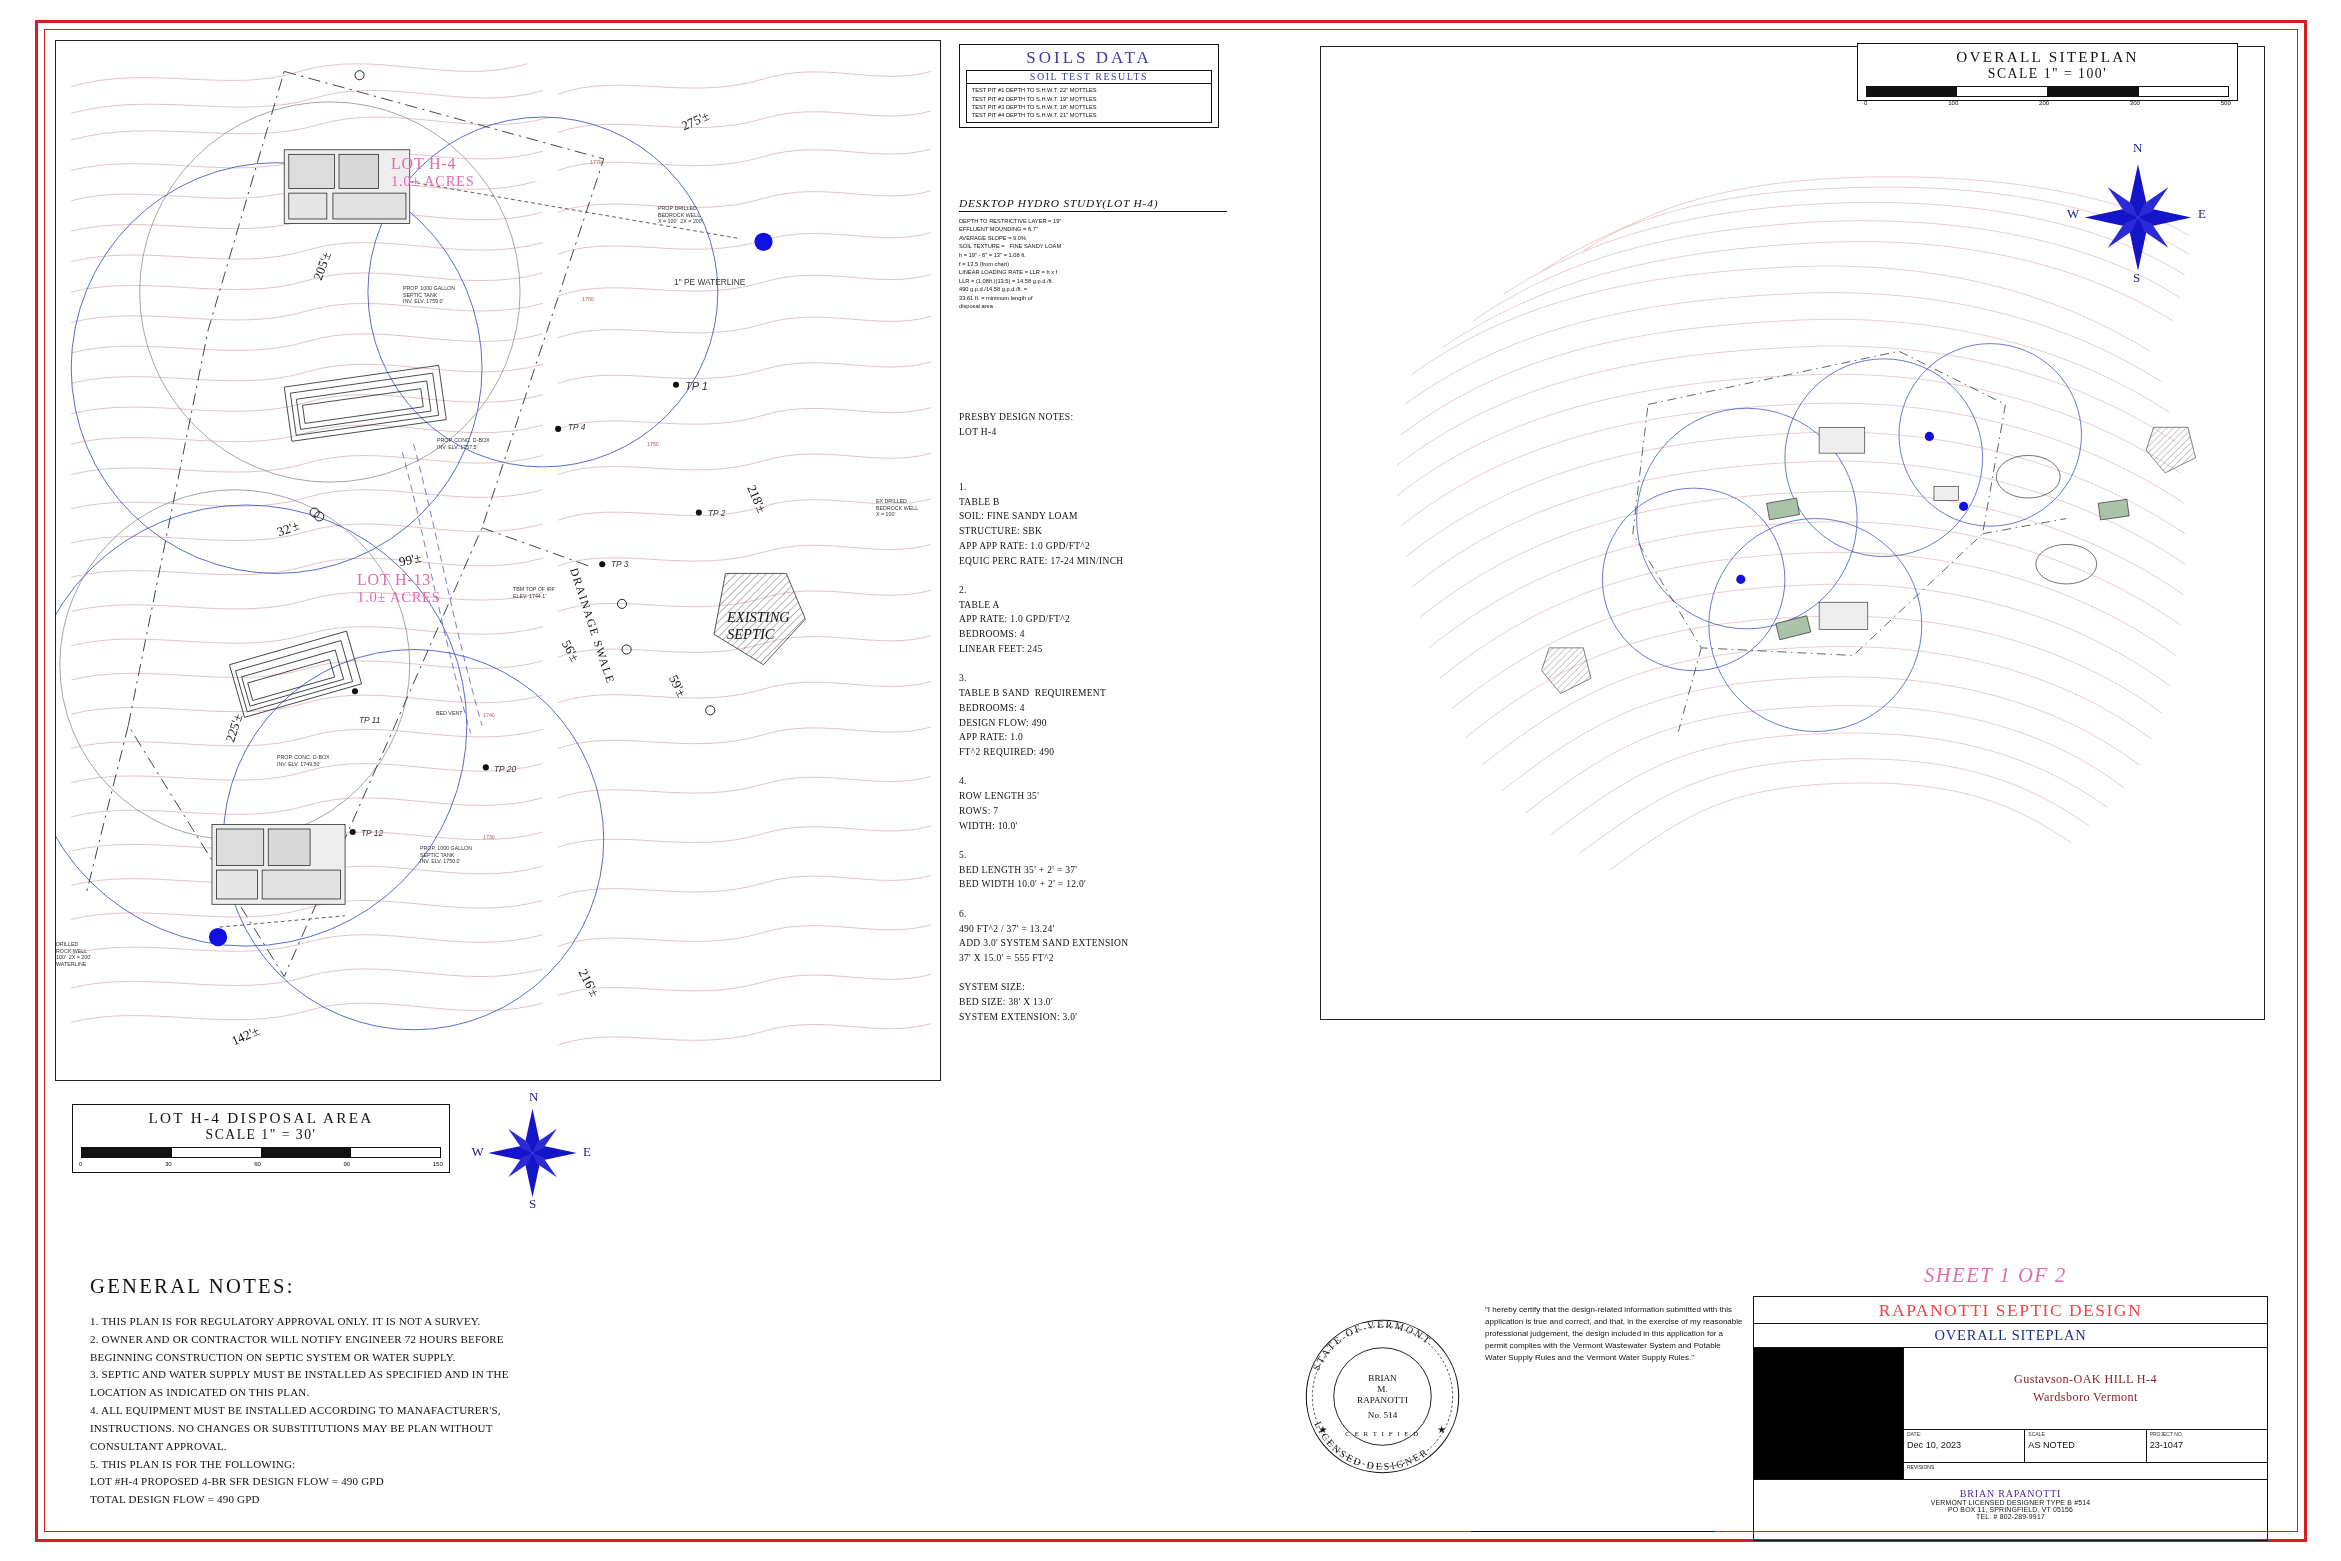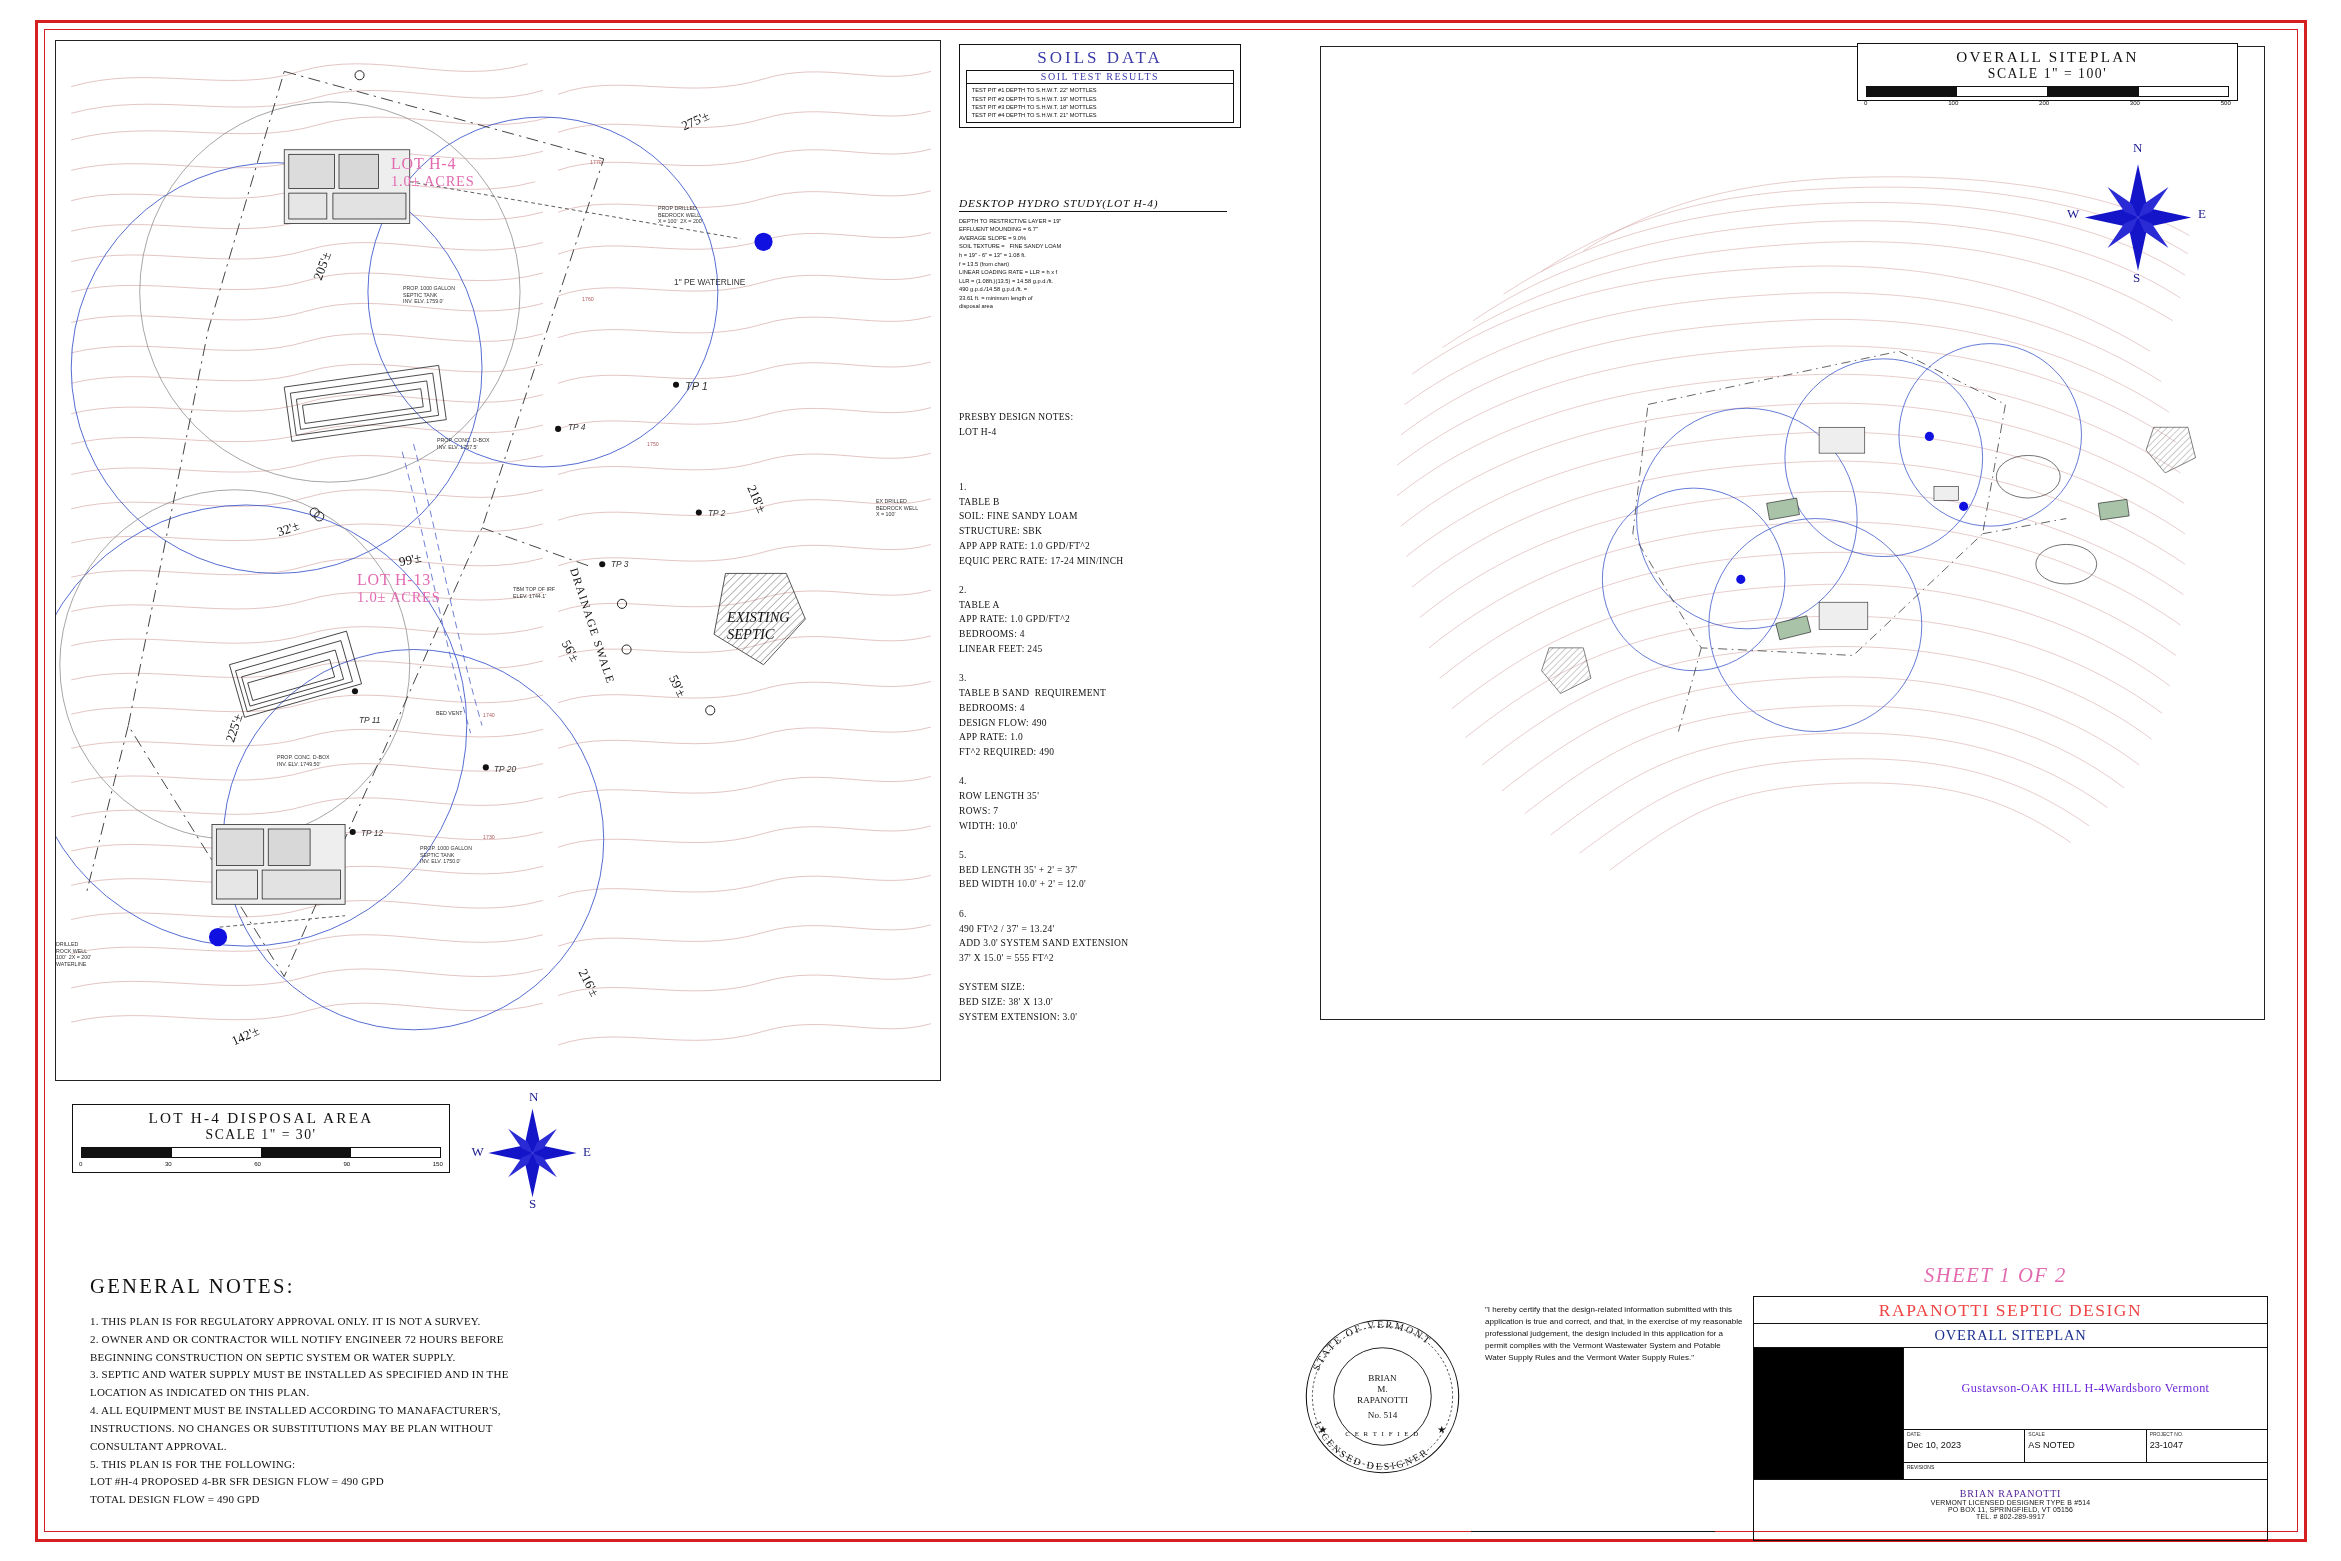--- a/index.html
+++ b/index.html
@@ -24,21 +24,21 @@
   .titlebox .t1{font-size:15.2px;letter-spacing:2.3px;margin-top:3.8px;}
   .titlebox .t2{font-size:13.7px;letter-spacing:1.5px;}
   .scalebar{position:relative;height:9.1px;margin:4.6px 7.6px 1.5px 7.6px;border:0.8px solid #111;display:flex;}
   .scalebar div{flex:1;border-right:0.8px solid #111;}
   .scalebar div:last-child{border-right:none;}
   .sb-dark{background:#111;}
   .sb-light{background:#fff;}
   .sbticks{display:flex;justify-content:space-between;font-family:"Liberation Sans",sans-serif;font-size:6.1px;margin:0 6.1px;}
 
   
-  .soils{position:absolute;left:959px;top:44px;width:282px;border:0.8px solid #111;box-sizing:border-box;background:#fff;}
+  .soils{position:absolute;left:959px;top:44px;width:260px;border:0.8px solid #111;box-sizing:border-box;background:#fff;}
   .soils .hdr{text-align:center;font-size:17px;letter-spacing:3px;color:#3a3aa8;padding:3px 0 1.5px 0;}
   .soils .sub{margin:0 6.1px 4.6px 6.1px;border:0.8px solid #111;}
   .soils .sub .shdr{text-align:center;font-size:10px;letter-spacing:1.5px;color:#3a3aa8;border-bottom:0.8px solid #111;padding:0.8px 0;}
   .soils .rows{font-family:"Liberation Sans",sans-serif;font-size:5.7px;line-height:1.45;padding:2.3px 4.6px;}
 
   .hydro{position:absolute;left:959px;top:197px;width:284px;}
   .hydro .h1{font-size:11.4px;font-style:italic;letter-spacing:0.8px;border-bottom:0.8px solid #111;padding-bottom:1.5px;width:268px;}
   .hydro .body{font-family:"Liberation Sans",sans-serif;font-size:5.7px;line-height:1.5;margin-top:5.3px;}
 
   .presby{position:absolute;left:959px;top:381px;width:284px;font-family:"Liberation Serif",serif;font-size:9.5px;line-height:1.55;letter-spacing:0.3px;white-space:pre-wrap;}
@@ -62,21 +62,21 @@
   .certline{position:absolute;left:1471px;top:1531px;width:244px;border-top:0.8px solid #111;}
 
   
   .sheetof{position:absolute;left:1924px;top:1264px;font-size:20.6px;letter-spacing:1.5px;color:#e36ab0;font-style:italic;}
   .tb{position:absolute;left:1753px;top:1296px;width:515px;height:245px;border:0.8px solid #111;box-sizing:border-box;}
   .tb .rowA{height:26px;border-bottom:0.8px solid #111;display:flex;align-items:center;justify-content:center;font-size:17.5px;letter-spacing:1.5px;color:#ef4444;}
   .tb .rowB{height:23px;border-bottom:0.8px solid #111;display:flex;align-items:center;justify-content:center;font-size:14.5px;letter-spacing:0.8px;color:#1b2f8f;}
   .tb .mid{display:flex;height:131px;border-bottom:0.8px solid #111;}
   .tb .logo{width:149px;background:#000;border-right:0.8px solid #111;}
   .tb .midright{flex:1;display:flex;flex-direction:column;}
-  .tb .proj{flex:1;display:flex;flex-direction:row;align-items:center;justify-content:center;font-size:12.2px;color:#6d28d9;letter-spacing:0.4px;}
+  .tb .proj{flex:1;display:flex;flex-direction:column;align-items:center;justify-content:center;font-size:12.2px;color:#7f1d1d;letter-spacing:0.4px;}
   .tb .proj span{display:block;margin:1.5px 0;}
   .tb .meta{display:flex;border-top:0.8px solid #111;height:32px;font-family:"Liberation Sans",sans-serif;}
   .tb .meta .cell{flex:1;border-right:0.8px solid #111;padding:0.8px 3px;box-sizing:border-box;}
   .tb .meta .cell:last-child{border-right:none;}
   .tb .meta .k{font-size:5px;color:#333;}
   .tb .meta .v{font-size:9.1px;margin-top:3px;}
   .tb .revs{height:17px;border-top:0.8px solid #111;font-family:"Liberation Sans",sans-serif;font-size:5px;padding:0.8px 3px;box-sizing:border-box;}
   .tb .foot{height:47px;display:flex;flex-direction:column;align-items:center;justify-content:center;font-family:"Liberation Sans",sans-serif;}
   .tb .foot .nm{font-family:"Liberation Serif",serif;font-size:10px;letter-spacing:0.8px;color:#4c1d95;}
   .tb .foot .ln{font-size:6.9px;letter-spacing:0.2px;}

